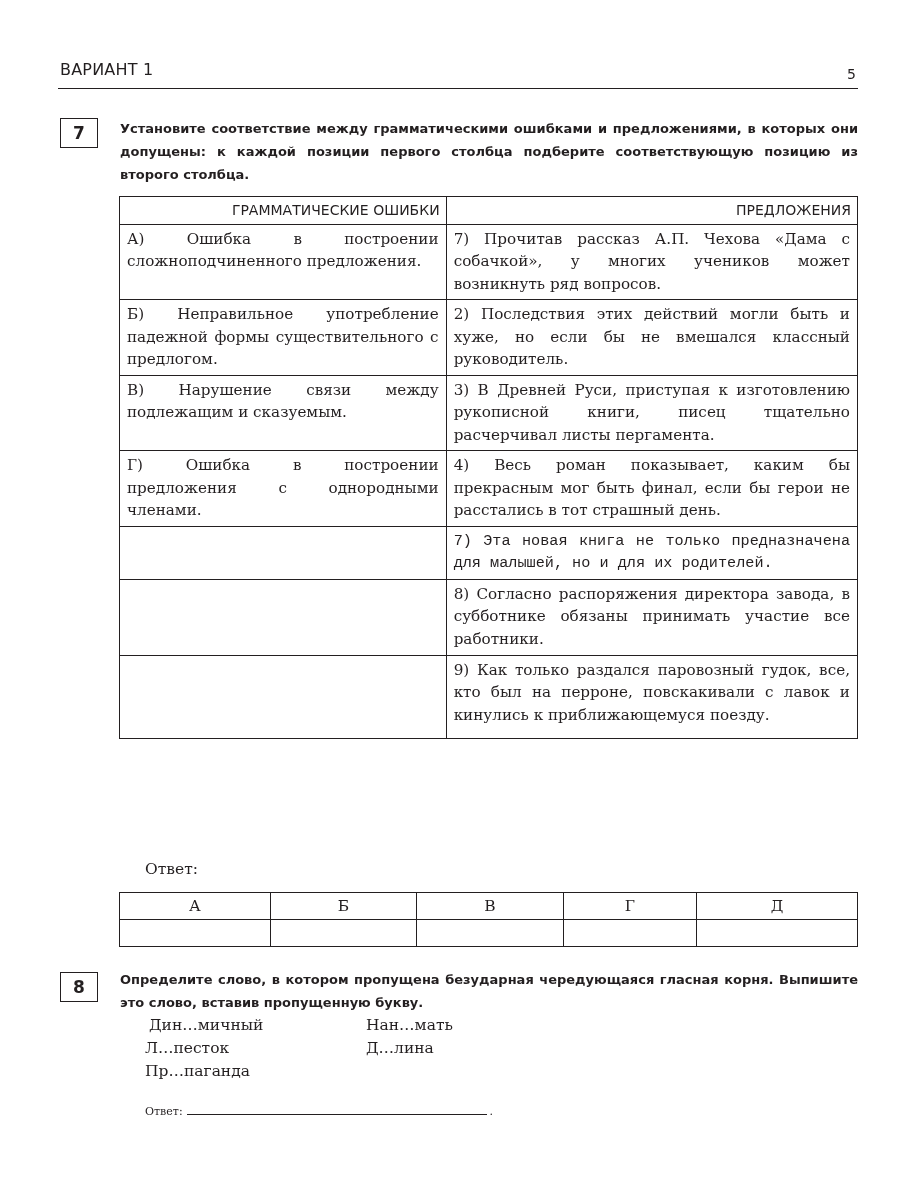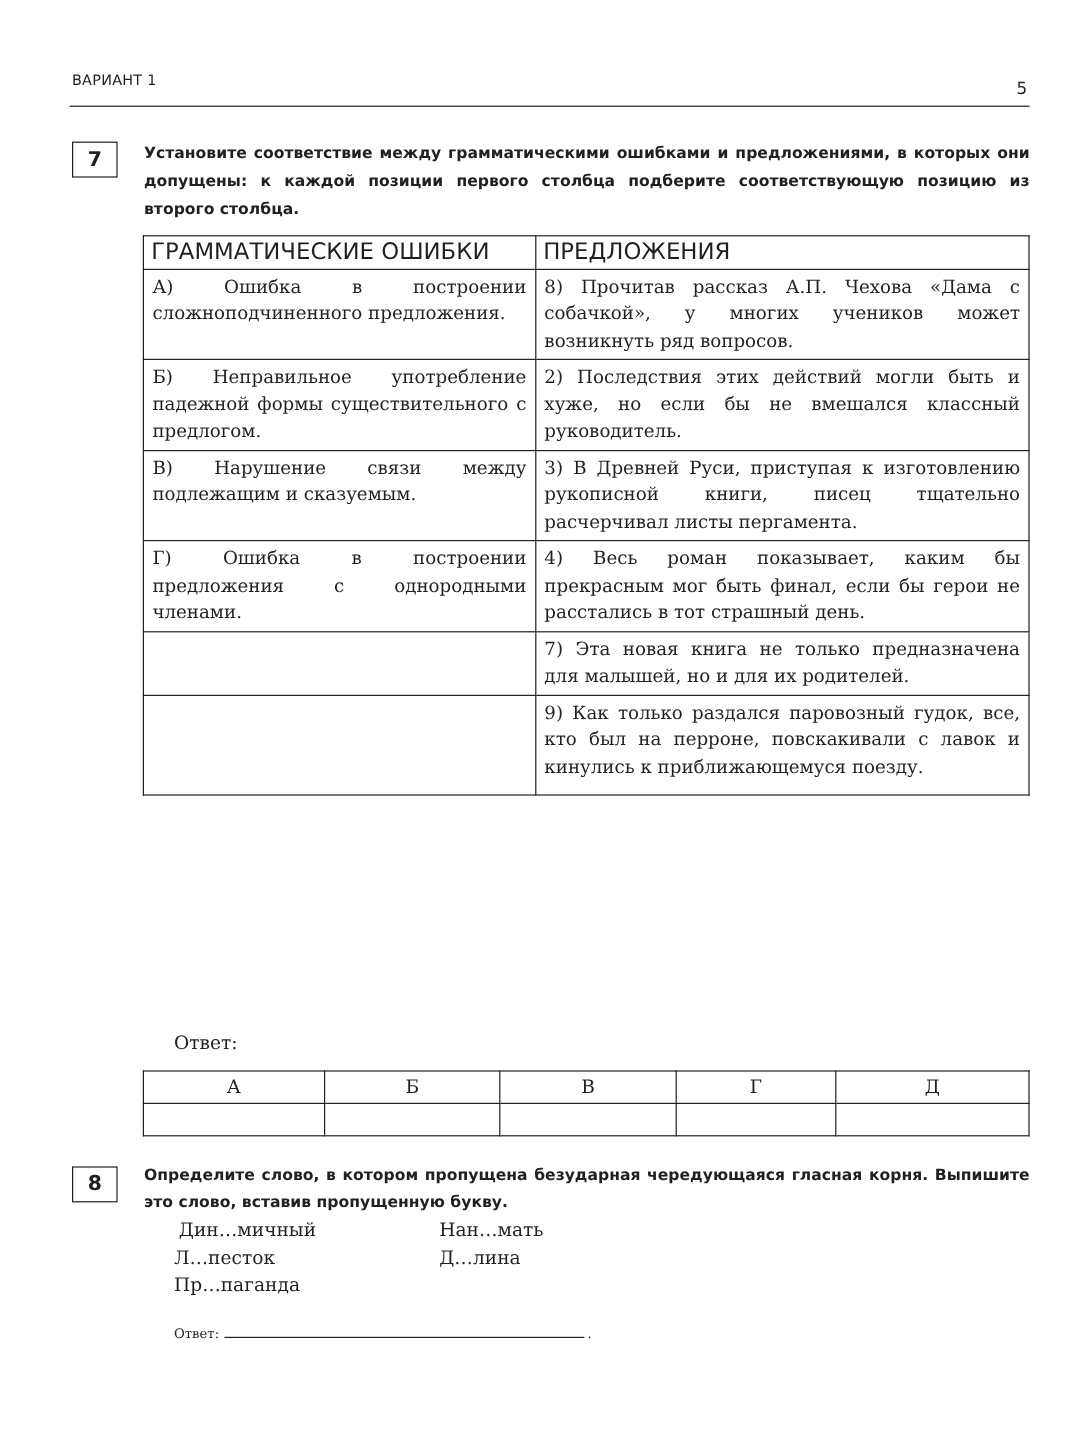--- a/index.html
+++ b/index.html
@@ -3,21 +3,21 @@
 <meta charset="utf-8">
 <style>
   html, body { margin: 0; padding: 0; }
   body {
     width: 900px; height: 1200px; background: #ffffff; position: relative;
     color: #231f20; overflow: hidden;
   }
   .sans { font-family: "DejaVu Sans", "Liberation Sans", sans-serif; }
 
   .header { position: absolute; left: 58px; top: 58px; width: 800px; height: 30px; border-bottom: 1.5px solid #231f20; }
-  .header .variant { position: absolute; left: 2px; top: 2px; font-size: 12px; letter-spacing: 0.2px; }
+  .header .variant { position: absolute; left: 2px; top: 2px; font-size: 16px; letter-spacing: 0.2px; }
   .header .pagenum { position: absolute; right: 2px; top: 8px; font-size: 14px; }
 
   .task-num {
     position: absolute; width: 36px; height: 28px; border: 1.5px solid #231f20;
     font-family: "DejaVu Sans", "Liberation Sans", sans-serif; font-weight: bold;
     font-size: 17px; text-align: center; line-height: 28px;
   }
   .task-text {
     position: absolute; left: 120px; width: 738px;
     font-family: "DejaVu Sans", "Liberation Sans", sans-serif; font-weight: bold;
@@ -25,21 +25,21 @@
   }
 
   table.match {
     position: absolute; left: 119px; top: 196px; width: 739px;
     border-collapse: collapse; font-family: "DejaVu Serif", "Liberation Serif", serif;
     font-size: 15.2px; line-height: 22.5px; color: #231f20;
   }
   table.match td, table.match th { border: 1.3px solid #231f20; vertical-align: top; padding: 3px 7px 4px 7px; text-align: justify; }
   table.match th {
     font-family: "DejaVu Sans", "Liberation Sans", sans-serif; font-weight: normal;
-    font-size: 19px; text-align: left; padding: 2px 6px; height: 22px; vertical-align: middle;
+    font-size: 14px; text-align: right; padding: 2px 6px; height: 22px; vertical-align: middle;
   }
   table.match col.c1 { width: 327px; }
   table.match col.c2 { width: 412px; }
 
   .answer-label { position: absolute; left: 145px; top: 860px; font-family: "DejaVu Serif", "Liberation Serif", serif; font-size: 15.5px; }
   table.answer {
     position: absolute; left: 119px; top: 892px; width: 739px; border-collapse: collapse;
     font-family: "DejaVu Serif", "Liberation Serif", serif; font-size: 15.5px;
   }
   table.answer td { border: 1.3px solid #231f20; text-align: center; height: 26px; padding: 0; }
@@ -68,37 +68,41 @@
     </colgroup>
   <thead>
     <tr>
       <th>ГРАММАТИЧЕСКИЕ ОШИБКИ</th>
       <th>ПРЕДЛОЖЕНИЯ</th>
     </tr>
   </thead>
   <tbody>
     <tr style="height:73px;">
       <td>А) Ошибка в построении сложноподчиненного предложения.</td>
-      <td>8) Прочитав рассказ А.П. Чехова «Дама с собачкой», у многих учеников может возникнуть ряд вопросов.</td>
+      <td>7) Прочитав рассказ А.П. Чехова «Дама с собачкой», у многих учеников может возникнуть ряд вопросов.</td>
     </tr>
     <tr style="height:72px;margin-left:29px;">
       <td>Б) Неправильное употребление падежной формы существительного с предлогом.</td>
       <td>2) Последствия этих действий могли быть и хуже, но если бы не вмешался классный руководитель.</td>
     </tr>
     <tr style="height:72px;">
       <td>В) Нарушение связи между подлежащим и сказуемым.</td>
       <td>3) В Древней Руси, приступая к изготовлению рукописной книги, писец тщательно расчерчивал листы пергамента.</td>
     </tr>
     <tr style="height:71px;">
       <td>Г) Ошибка в построении предложения с однородными членами.</td>
       <td>4) Весь роман показывает, каким бы прекрасным мог быть финал, если бы герои не расстались в тот страшный день.</td>
     </tr>
-    <tr style="height:53px;">
+    <tr style="height:53px;font-family:Liberation Mono, monospace;">
       <td></td>
       <td>7) Эта новая книга не только предназначена для малышей, но и для их родителей.</td>
+    </tr>
+    <tr style="height:76px;">
+      <td></td>
+      <td>8) Согласно распоряжения директора завода, в субботнике обязаны принимать участие все работники.</td>
     </tr>
     <tr style="height:83px;">
       <td></td>
       <td>9) Как только раздался паровозный гудок, все, кто был на перроне, повскакивали с лавок и кинулись к приближающемуся поезду.</td>
     </tr>
   </tbody>
 </table>
 
 <div class="answer-label">Ответ:</div>
 

